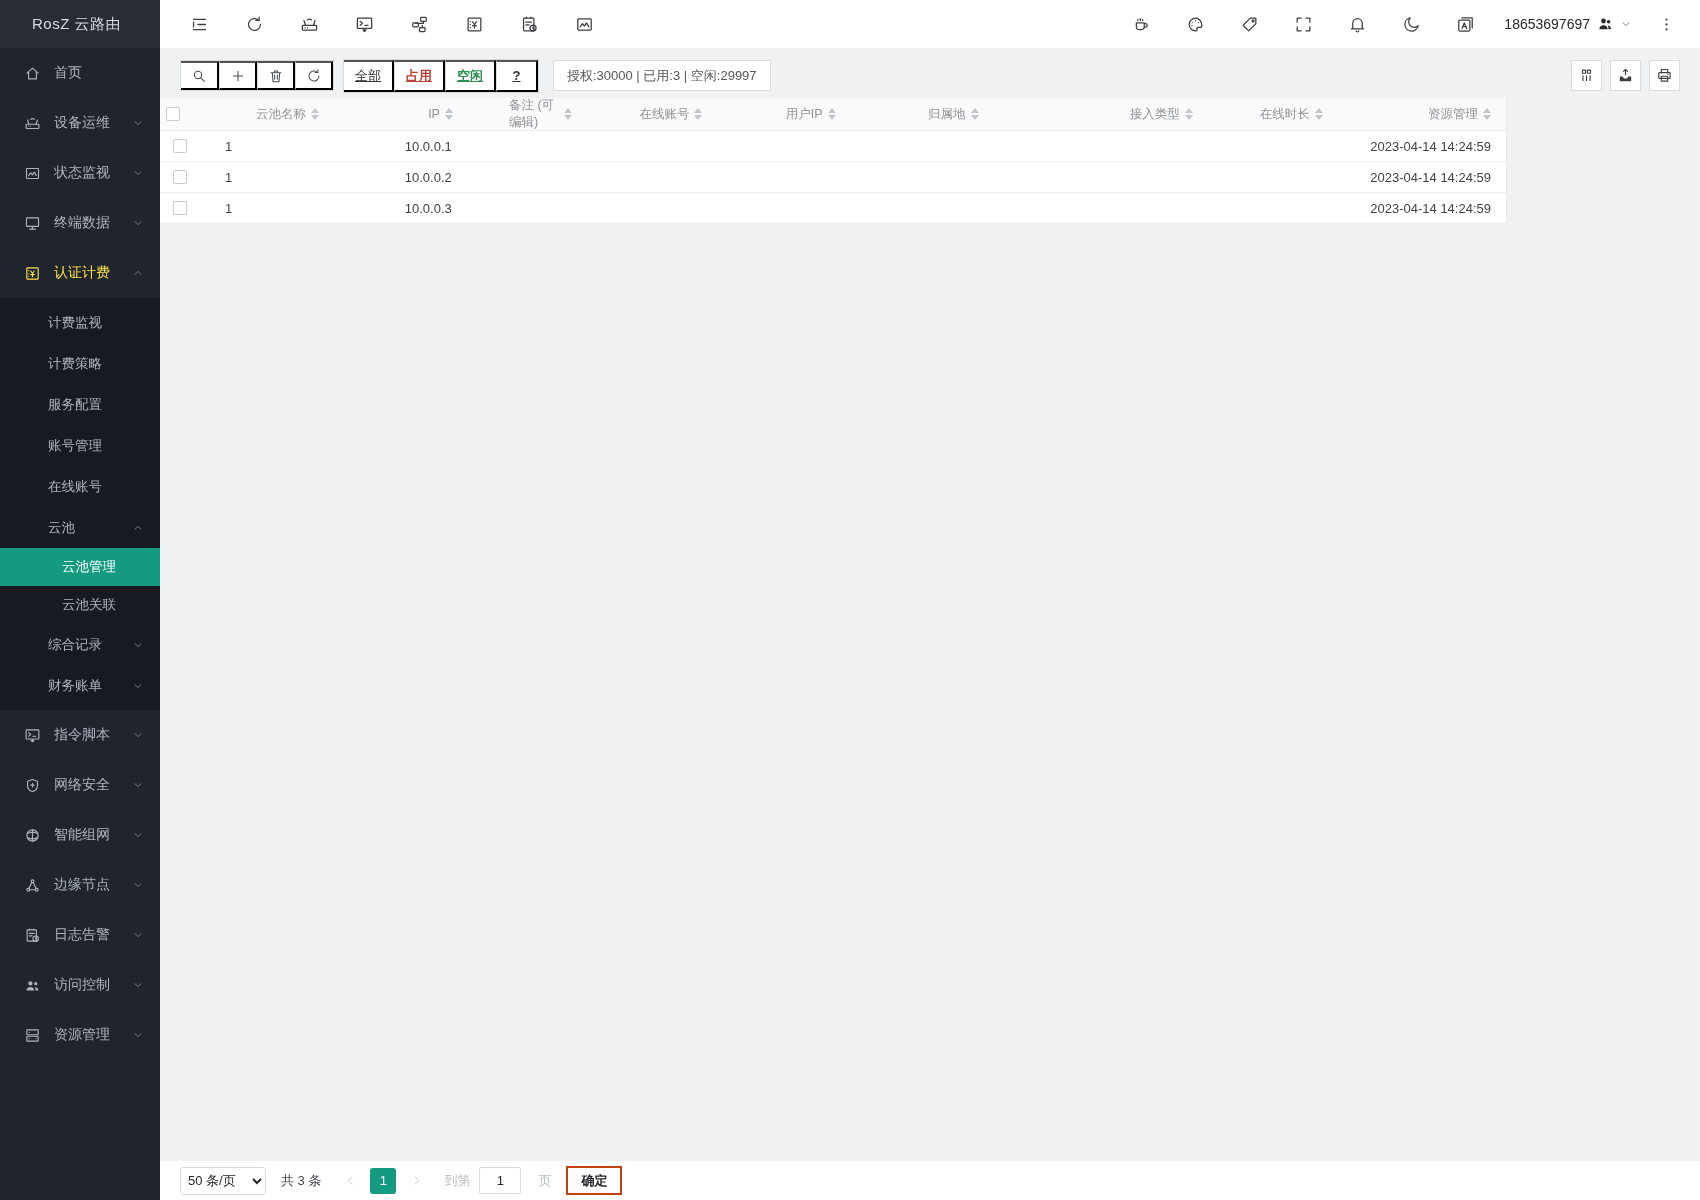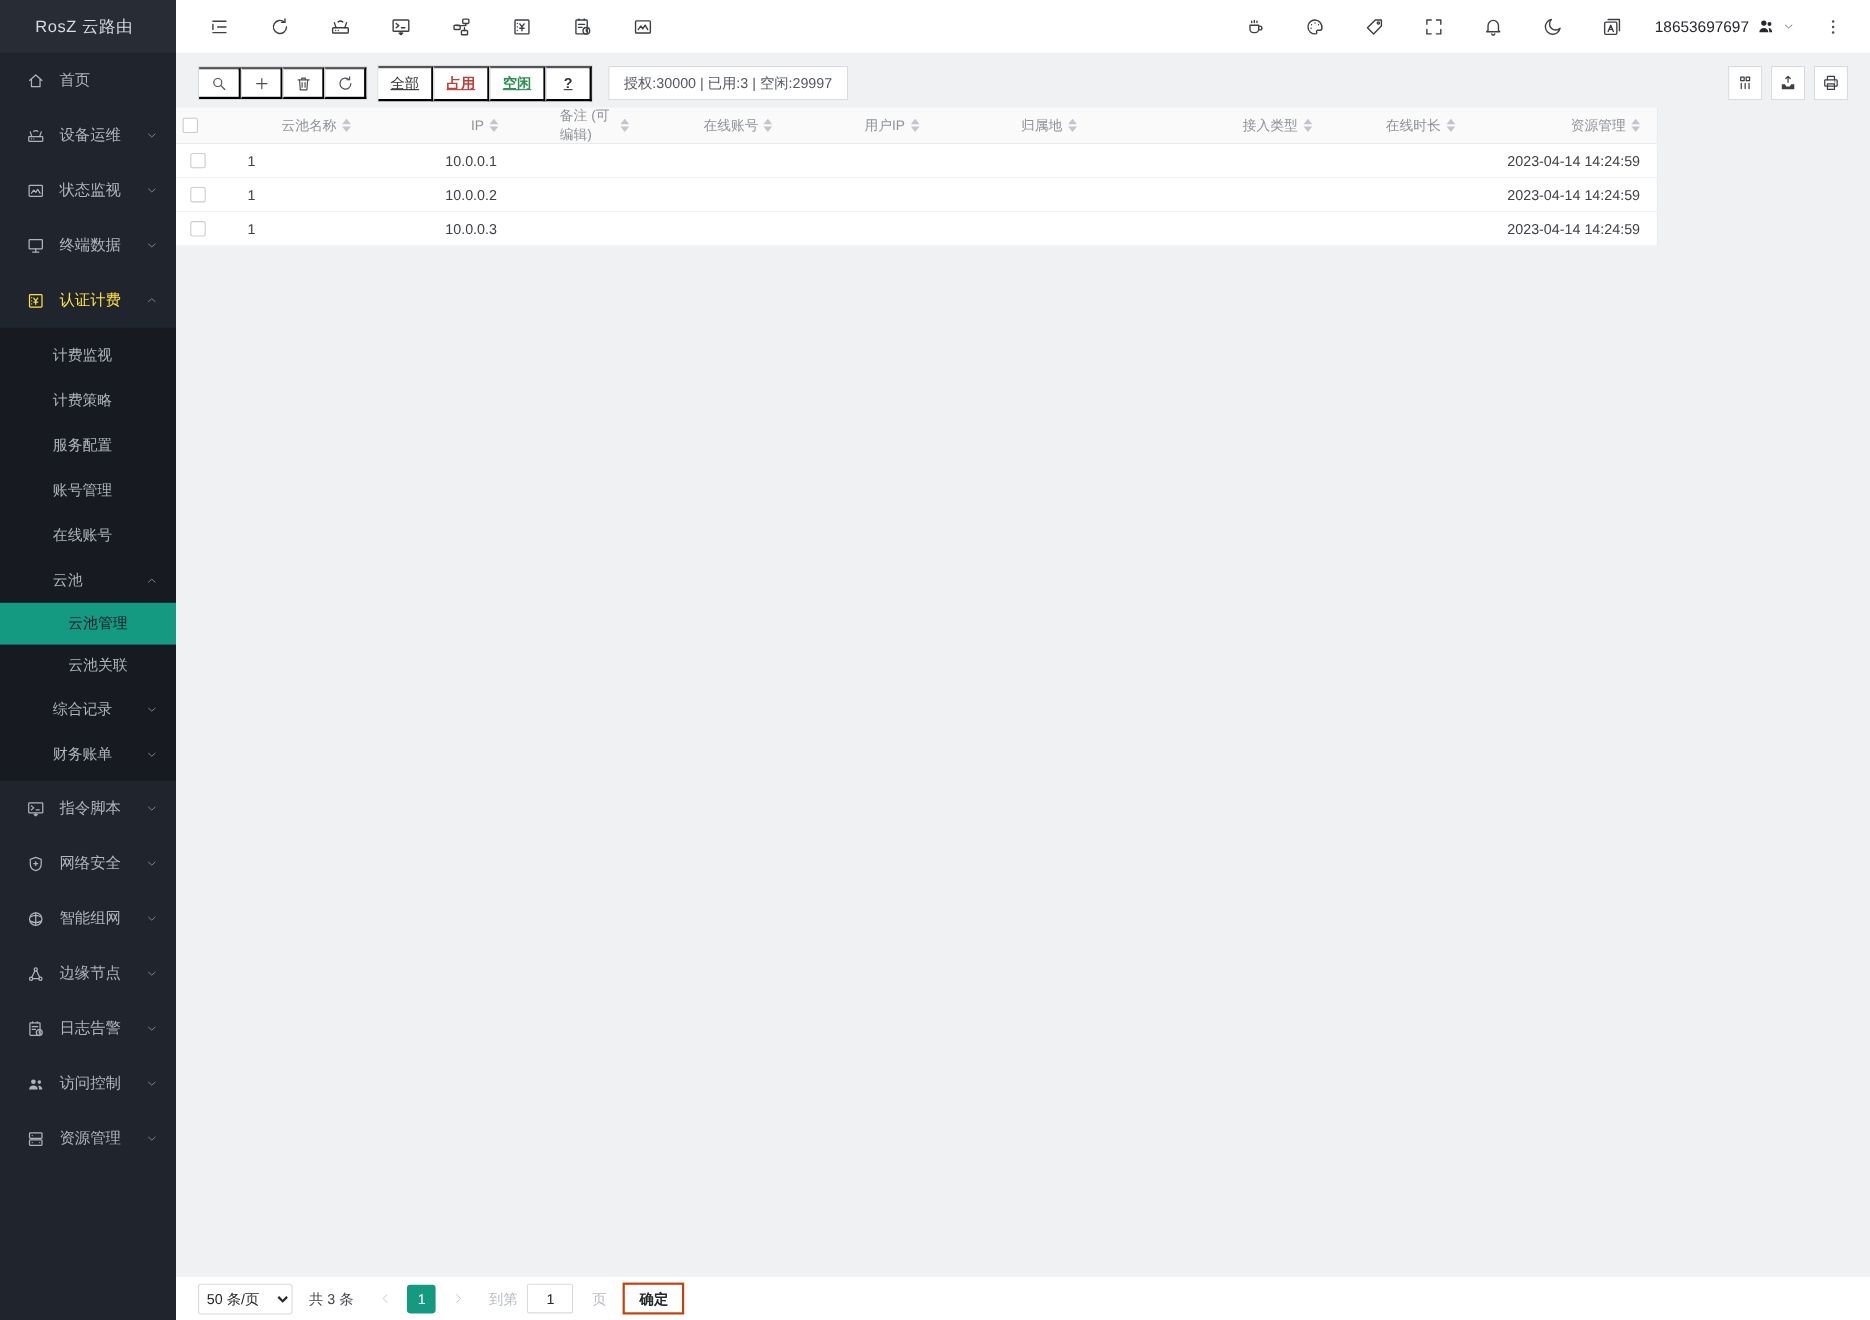--- a/index.html
+++ b/index.html
@@ -18,21 +18,21 @@
   .nav-item { height:50px; display:flex; align-items:center; padding:0 16px 0 24px; color:#aeb4bd; font-size:14px; cursor:pointer; }
   .nav-item .ic.mi { width:17px; height:17px; margin-right:13px; flex:none; }
   .nav-item .lbl { flex:1; }
   .nav-item .ic.chev { width:12px; height:12px; color:#8a9097; }
   .nav-item.section-active { color:#fde047; }
   .submenu { background:#171b21; padding:4px 0; }
   .sub-item { height:41px; display:flex; align-items:center; padding:0 16px 0 48px; color:#aeb4bd; font-size:13.5px; cursor:pointer; }
   .sub-item .lbl { flex:1; }
   .sub-item .ic.chev { width:12px; height:12px; color:#8a9097; }
   .subsub-item { height:38px; display:flex; align-items:center; padding:0 16px 0 62px; color:#aeb4bd; font-size:13.5px; cursor:pointer; }
-  .subsub-item.active { background:var(--accent); color:#0f172a; }
+  .subsub-item.active { background:var(--accent); color:#ffffff; }
 
   
   .main { flex:1; display:flex; flex-direction:column; min-width:0; }
   .topbar { height:48px; background:#fff; display:flex; align-items:center; padding:0 24px; flex:none; }
   .tb-left { display:flex; align-items:center; gap:25px; }
   .icon-btn { width:30px; height:30px; display:flex; align-items:center; justify-content:center; color:#3d3f43; cursor:pointer; }
   .icon-btn .ic { width:19px; height:19px; }
   .tb-right { margin-left:auto; display:flex; align-items:center; gap:24px; }
   .user { display:flex; align-items:center; gap:6px; font-size:14px; color:#25272b; cursor:pointer; }
   .user .ic.av { width:18px; height:18px; }

